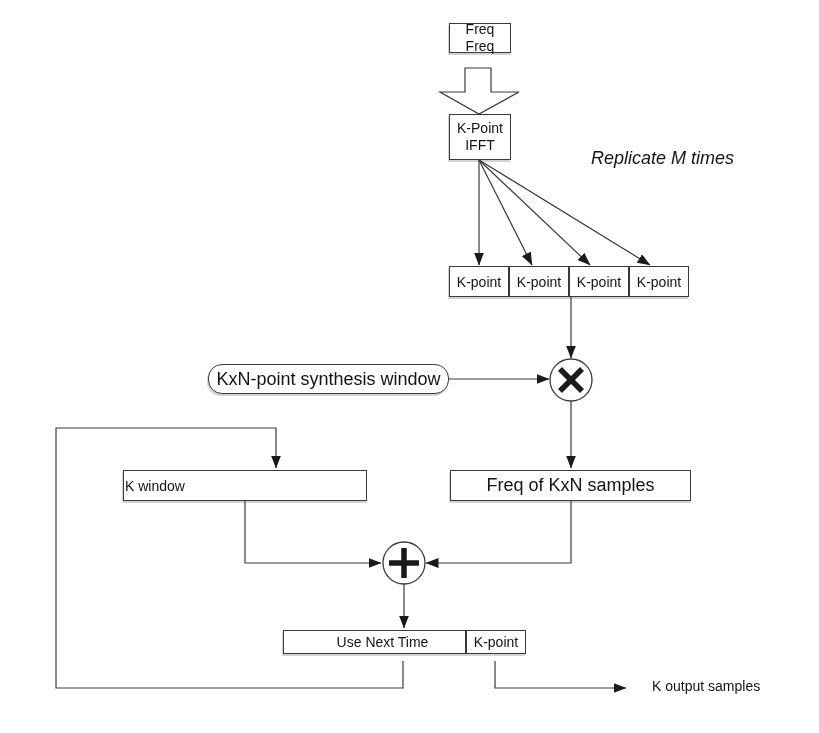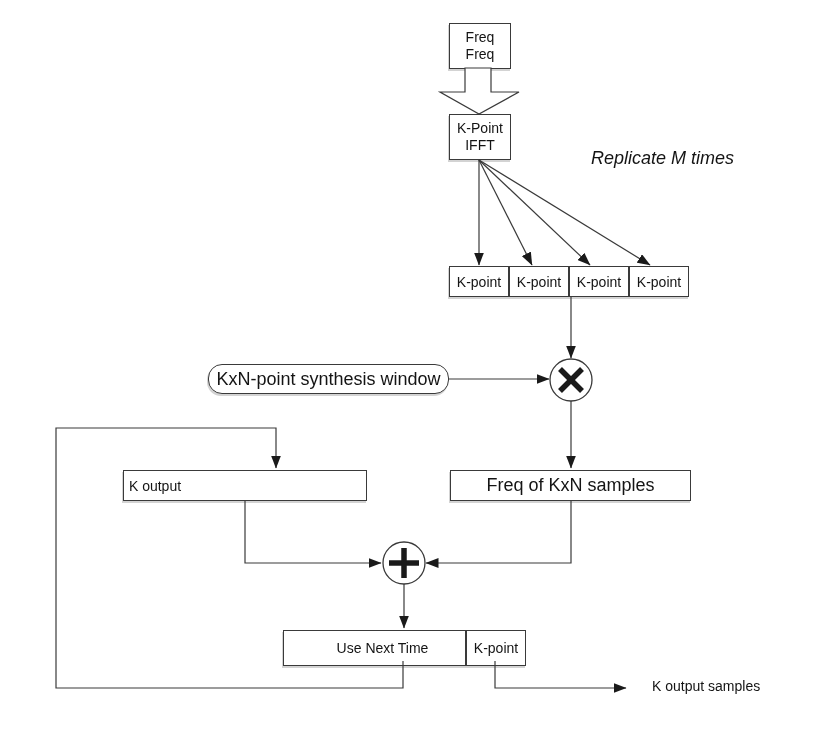--- a/index.html
+++ b/index.html
@@ -109,21 +109,21 @@
       <line x1="582" y1="369" x2="560" y2="391" stroke="#1a1a1a" stroke-width="5.5"></line>
     </g>
 
     <g>
       <circle cx="404" cy="563" r="21" fill="#ffffff" stroke="#3a3a3a" stroke-width="1.3"></circle>
       <line x1="389" y1="563" x2="419" y2="563" stroke="#1a1a1a" stroke-width="5.5"></line>
       <line x1="404" y1="548" x2="404" y2="578" stroke="#1a1a1a" stroke-width="5.5"></line>
     </g>
   </svg>
 
-  <div class="box stack" style="left:449px; top:23px; width:62px; height:46px;">
+  <div class="box stack" style="left:449px; top:23px; width:62px; height:30px;">
     <span>Freq</span>
     <span>Freq</span>
   </div>
 
   <div class="box stack" style="left:449px; top:114px; width:62px; height:46px;">
     <span>K-Point</span>
     <span>IFFT</span>
   </div>
 
   <div class="freetext italic fs15" style="left:591px; top:148px;">Replicate M times</div>
@@ -133,23 +133,23 @@
     <div class="cell grow">K-point</div>
     <div class="cell grow">K-point</div>
     <div class="cell grow">K-point</div>
   </div>
 
   <div class="box fs15" style="left:208px; top:364px; width:241px; height:30px;border-radius:14px;">KxN-point synthesis window</div>
 
   <div class="box fs15" style="left:450px; top:470px; width:241px; height:31px;">Freq of KxN samples</div>
 
   <div class="rowbox" style="left:123px; top:470px; width:244px; height:31px;">
-    <div class="cell" style="width:62px;">K output</div>
+    <div class="cell" style="width:62px;">K window</div>
   </div>
 
-  <div class="rowbox" style="left:283px; top:630px; width:243px; height:36px;padding-left:16px;">
+  <div class="rowbox" style="left:283px; top:630px; width:243px; height:24px;padding-left:16px;">
     <div class="cell grow">Use Next Time</div>
     <div class="cell" style="width:60px;">K-point</div>
   </div>
 
   <div class="freetext fs17" style="left:652px; top:678px;">K output samples</div>
 
 </div>
 
 </body></html>

